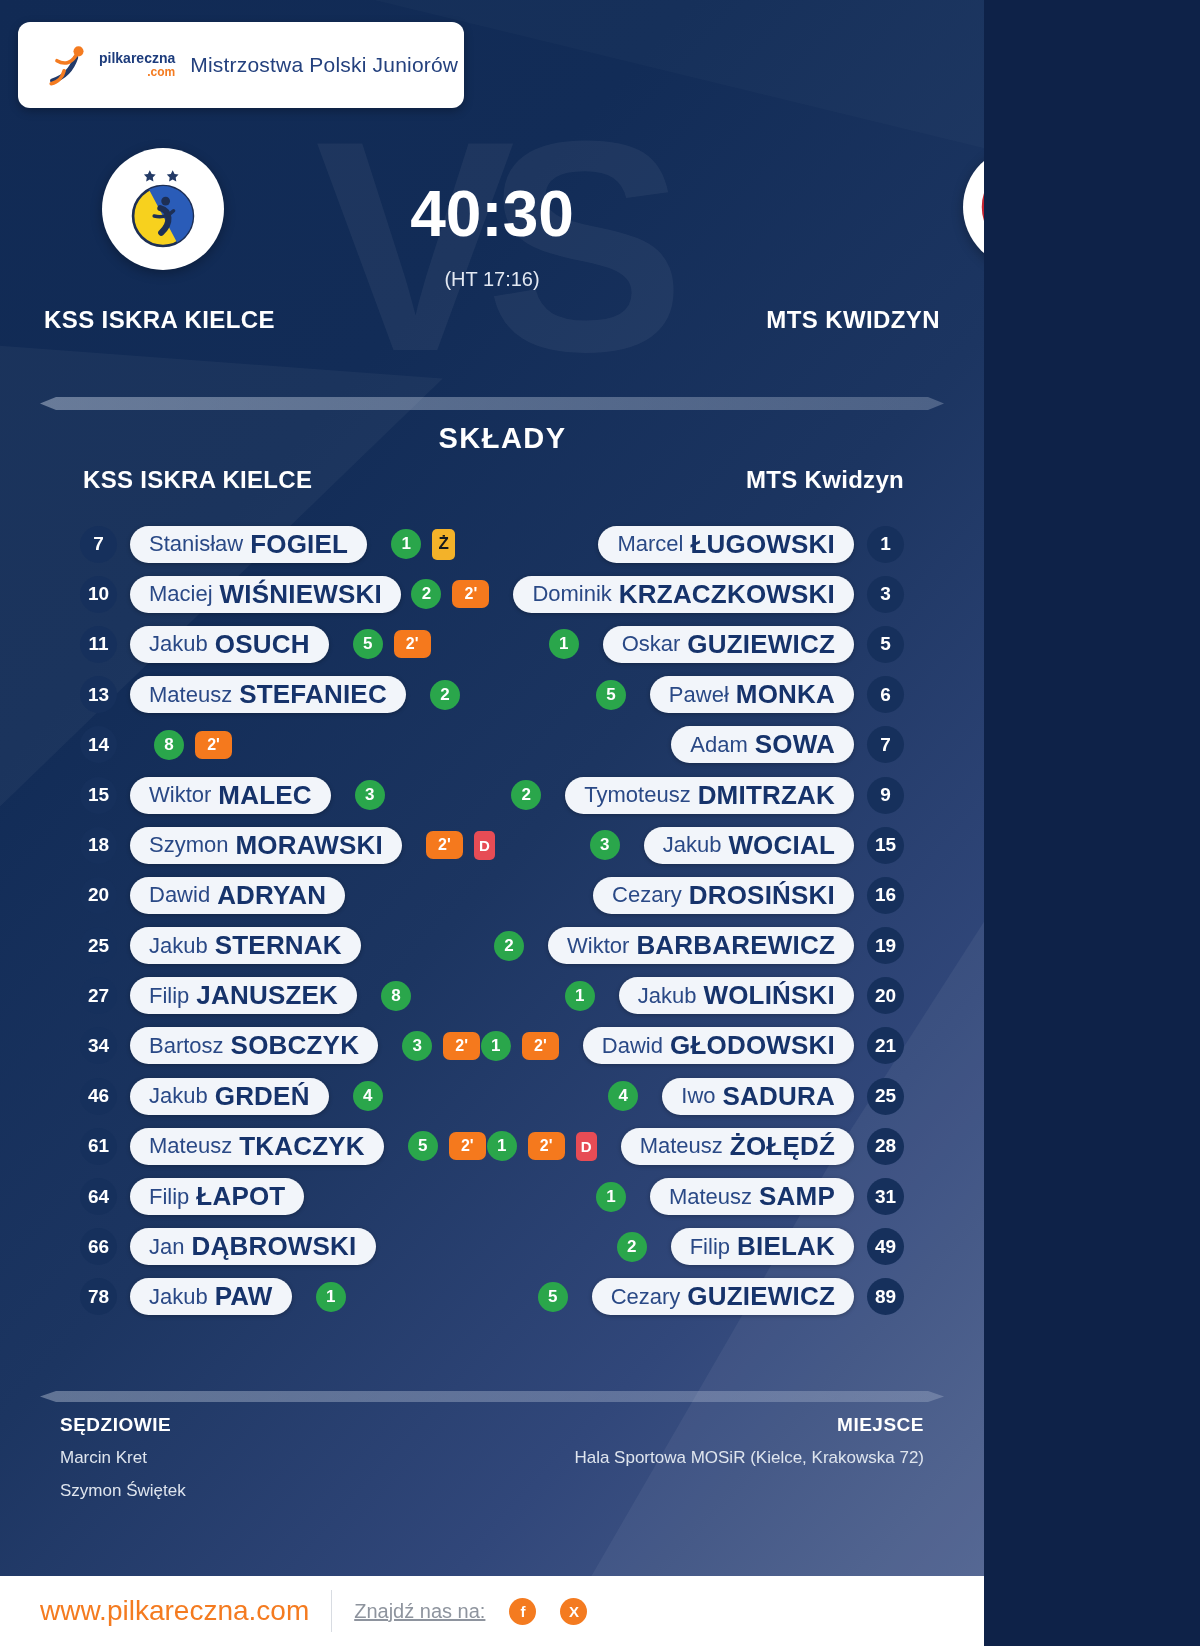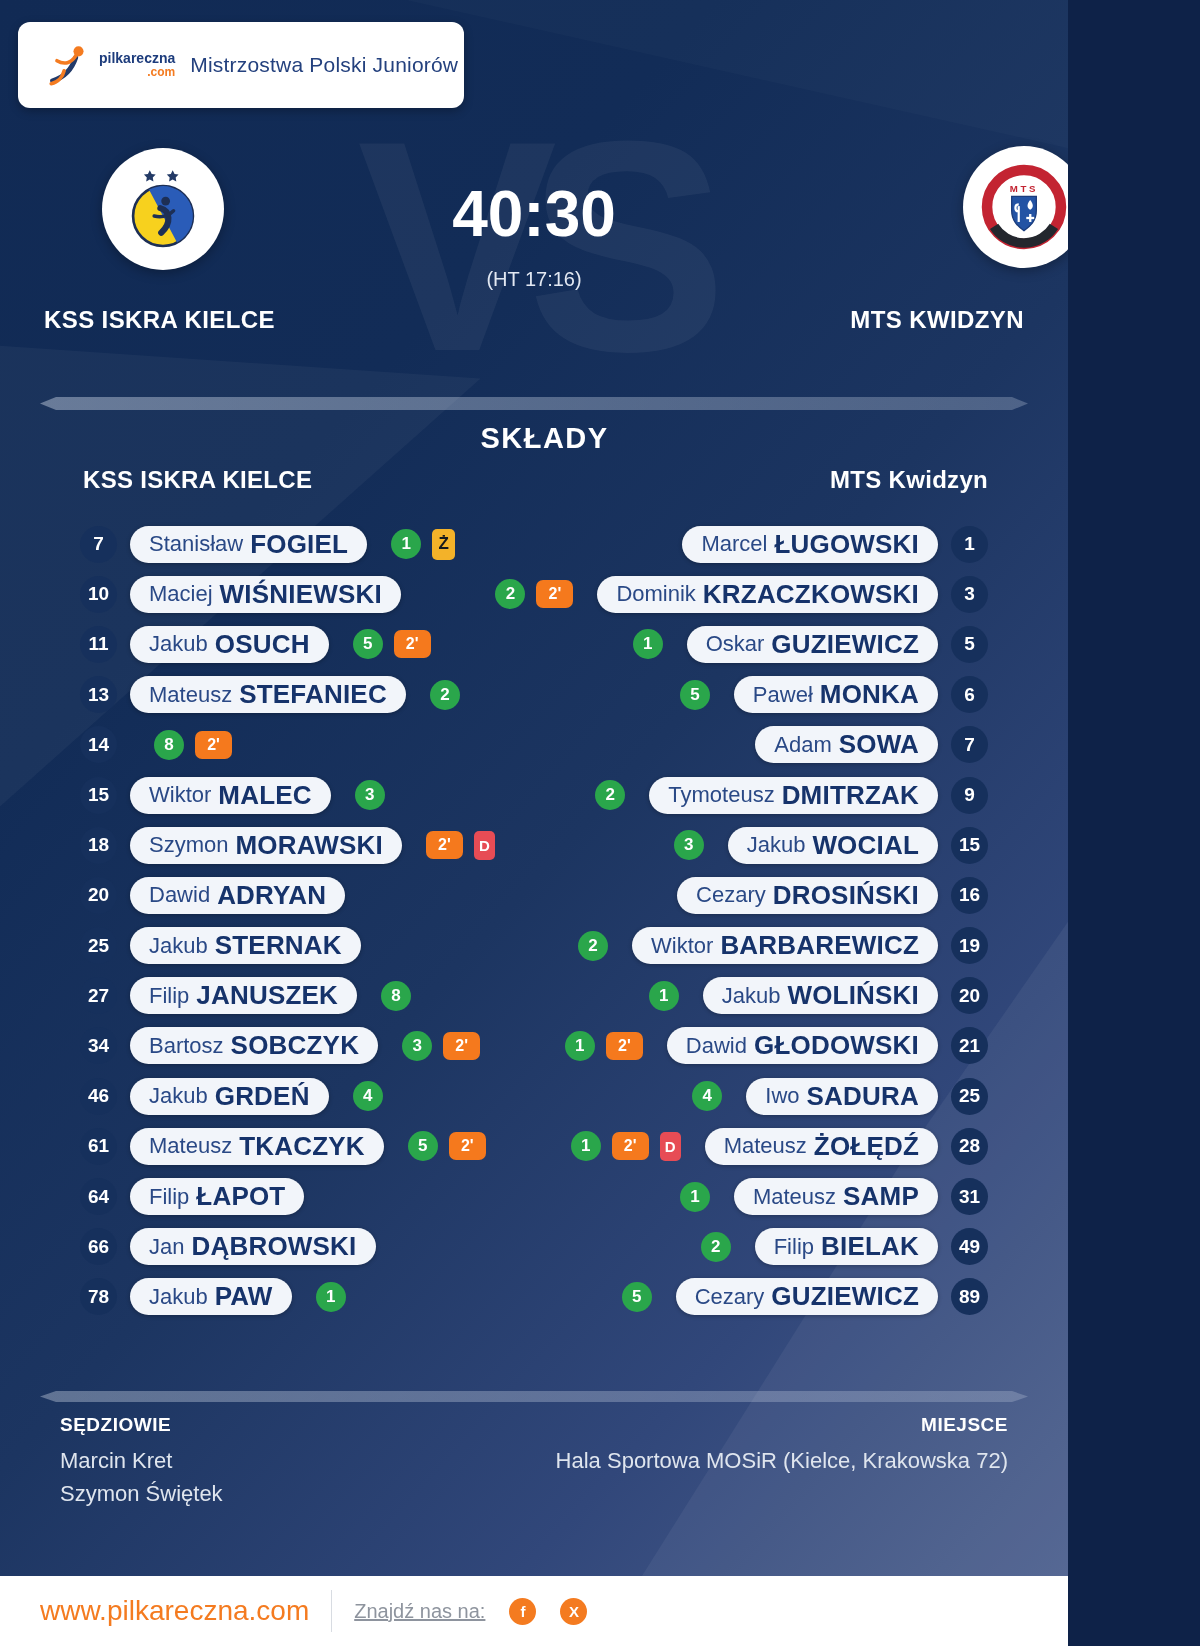--- a/index.html
+++ b/index.html
@@ -1,18 +1,18 @@
 <!DOCTYPE html>
 <html><head>
 <meta charset="utf-8">
 <style>
   * { margin:0; padding:0; box-sizing:border-box; }
   html,body { width:1200px; background:#0e2248; }
   .page {
-    position:relative; width:1068px; height:1646px; overflow:hidden;
+    position:relative; width:984px; height:1646px; overflow:hidden;
     font-family:"Liberation Sans", sans-serif;
     background:linear-gradient(132deg,#112a54 0%,#122c57 28%,#1c3561 52%,#31477a 76%,#506390 100%);
   }
   .wedge { position:absolute; inset:0; pointer-events:none; }
   .wedge1 { background:rgba(255,255,255,0.04); clip-path:polygon(0 21%,45% 23%,0 49%); }
   .wedge2 { background:rgba(255,255,255,0.055); clip-path:polygon(100% 56%,100% 100%,56% 100%,85% 70%); }
   .wedge3 { background:rgba(255,255,255,0.02); clip-path:polygon(38% 0,100% 0,100% 9%); }
 
   
   .header-card { position:absolute; left:18px; top:22px; width:446px; height:86px; background:#ffffff;
@@ -71,21 +71,21 @@
   .badge { display:flex; align-items:center; justify-content:center; flex:0 0 auto; }
   .b-goals  { width:30px; height:30px; border-radius:50%; background:#2aa64b; color:#fff; font-weight:700; font-size:17px; }
   .b-2min   { width:37px; height:28px; border-radius:7px;  background:#f5791d; color:#fff; font-weight:700; font-size:16px; }
   .b-yellow { width:23px; height:31px; border-radius:5px;  background:#f3b229; color:#15181d; font-weight:700; font-size:17px; }
   .b-disq   { width:21px; height:29px; border-radius:5px;  background:#e74c55; color:#fff; font-weight:700; font-size:15px; }
 
   
   .off-label { position:absolute; top:1414px; font-size:19px; font-weight:700; color:#ffffff; letter-spacing:.5px; }
   .referees-label { left:60px; }
   .venue-label { right:60px; }
-  .off-line { position:absolute; font-size:22px; color:#dfe5ee; }
+  .off-line { position:absolute; font-size:17px; color:#dfe5ee; }
   .referee-1 { left:60px; top:1448px; }
   .referee-2 { left:60px; top:1481px; }
   .venue-name { right:60px; top:1448px; }
 
   
   .footer { position:absolute; left:0; bottom:0; width:100%; height:70px; background:#ffffff;
     display:flex; align-items:center; padding-left:40px; gap:22px; z-index:6; }
   .site-url { font-size:28px; color:#f47b20; text-decoration:none; }
   .footer-vdiv { width:1px; height:42px; background:#d8dce2; }
   .find-us { font-size:20px; color:#8e949e;text-decoration:underline; }

